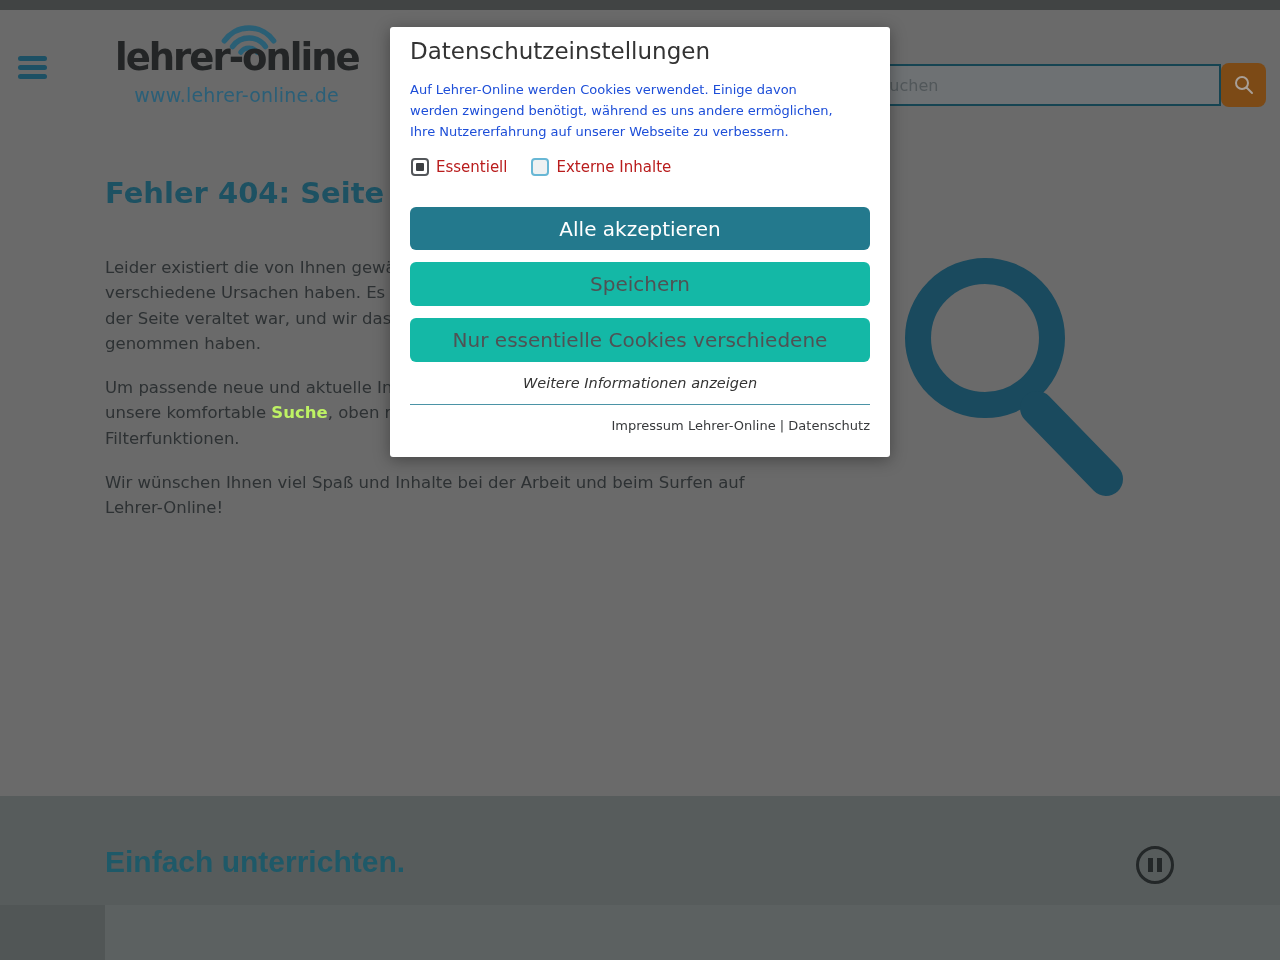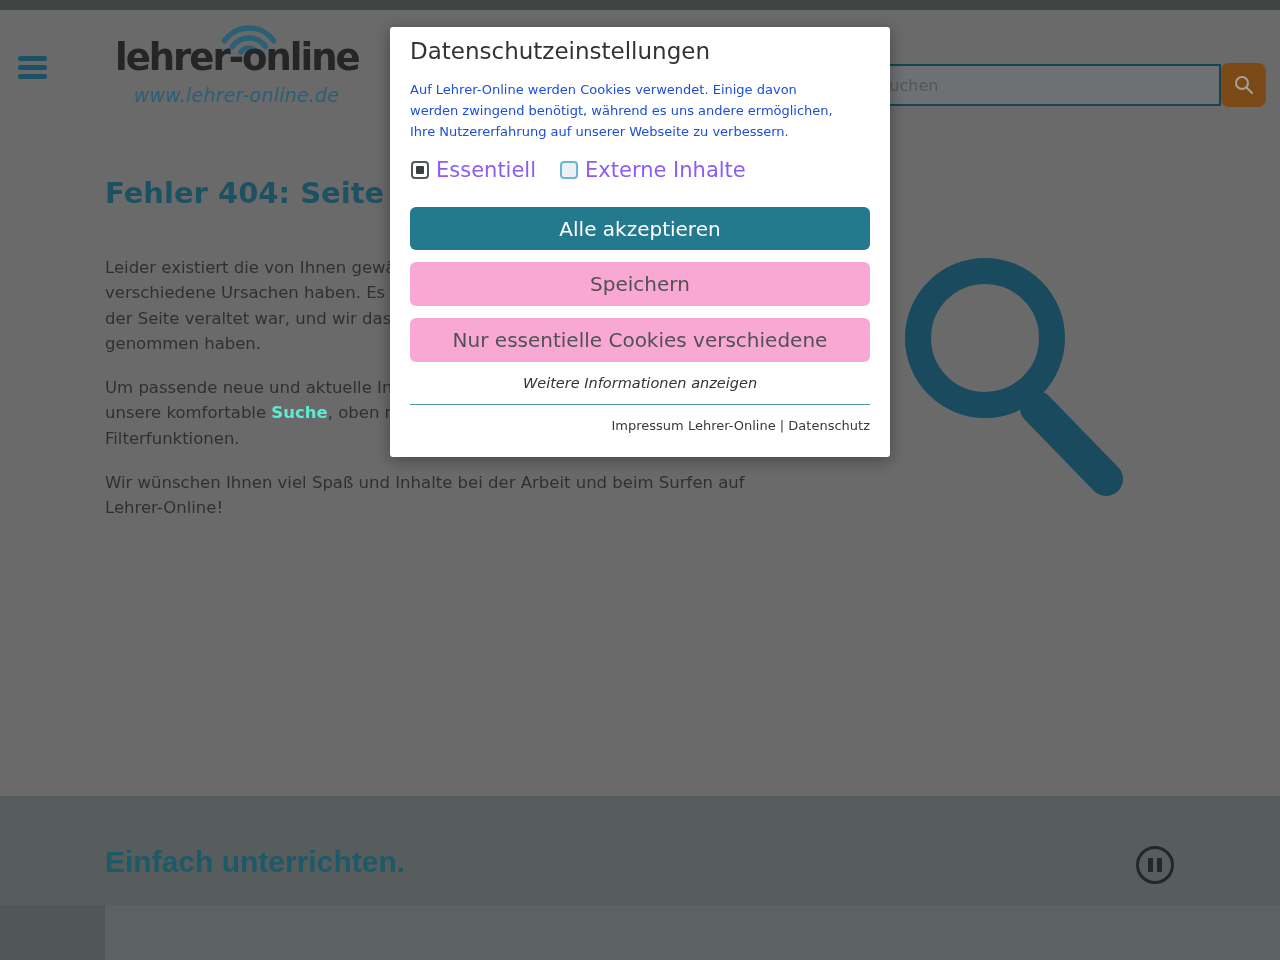--- a/index.html
+++ b/index.html
@@ -11,38 +11,38 @@
   .topstrip { position:absolute; left:0; top:0; width:1280px; height:10px; background:#414444; }
 
   .hamburger { position:absolute; left:18px; top:56px; width:29px; height:23px; cursor:pointer; }
   .hamburger i { display:block; width:29px; height:5px; border-radius:2.5px; background:#1d5064; margin-bottom:4px; }
 
   .logo { position:absolute; left:115px; top:10px; width:245px; height:96px; }
   .logo-arcs { position:absolute; left:106px; top:2px; }
   .logo-text { position:absolute; left:0; top:26px; width:245px; font-size:37px; font-weight:bold;
                letter-spacing:-2px; color:#232526; white-space:nowrap; }
   .logo-sub { position:absolute; left:0; top:74px; width:243px; text-align:center; font-size:19px;
-              color:#2a5f78; letter-spacing:0.2px;font-style:italic; }
+              color:#2a5f78; letter-spacing:0.2px; }
 
   .search-input { position:absolute; left:700px; top:64px; width:521px; height:42px;
                   background:#6e7173; border:2px solid #164452; outline:none;
                   font-family:"DejaVu Sans", sans-serif; font-size:16px; color:#3c4144; padding:0 14px; }
   .search-input::placeholder { color:#51575a; opacity:1; }
   .search-btn { position:absolute; left:1221px; top:63px; width:45px; height:44px; border:none;
                 background:#7c4a16; border-radius:8px; cursor:pointer; display:flex;
                 align-items:center; justify-content:center; }
 
   .h404 { position:absolute; left:105px; top:176px; width:800px; font-size:29px; font-weight:bold;
           color:#1d5162; white-space:nowrap; }
   .para { position:absolute; left:105px; width:730px; font-size:16.5px; line-height:25.3px;
           color:#2d3133; white-space:pre-line; }
   .p1 { top:255px; }
   .p2 { top:375px; white-space:normal; }
   .p2 .ln { display:block; }
-  .suche-link { color:#5eead4; font-weight:bold; text-decoration:none; cursor:pointer; }
+  .suche-link { color:#bef264; font-weight:bold; text-decoration:none; cursor:pointer; }
   .p3 { top:470px; }
 
   .magnifier { position:absolute; left:900px; top:255px; }
 
   .footerband { position:absolute; left:0; top:796px; width:1280px; height:164px; background:#575c5c; }
   .footer-panel { position:absolute; left:105px; top:905px; width:1175px; height:55px; background:#5c6161; }
   .footer-leftstrip { position:absolute; left:0; top:905px; width:105px; height:55px; background:#515656; }
   .footer-headline { position:absolute; left:105px; top:845px; font-family:"Liberation Sans", sans-serif;
                      font-size:30px; font-weight:bold; color:#1e5968; }
   .pause-btn { position:absolute; left:1136px; top:846px; width:38px; height:38px; border-radius:50%;
@@ -57,26 +57,26 @@
   .dlg-title { position:absolute; left:20px; top:11px; font-size:23px; color:#333333; }
   .dlg-desc { position:absolute; left:20px; top:52px; width:462px; font-size:13px; line-height:21px;
               color:#1d4ed8; white-space:pre-line; }
   .dlg-checks { position:absolute; left:21px; top:131px; display:flex; align-items:center; gap:24px; }
   .check { display:flex; align-items:center; gap:7px; cursor:pointer; }
   .box { width:18px; height:18px; border-radius:4px; background:#ffffff;
          display:flex; align-items:center; justify-content:center; }
   .box-essential { border:2px solid #53565a; }
   .box-essential .mark { width:8px; height:8px; background:#3c3f42; border-radius:1px; }
   .box-external { border:2px solid #68b7d5; background:#eef1f2; }
-  .check-label { font-size:21px; color:#8b5cf6; }
+  .check-label { font-size:15px; color:#b91c1c; }
 
   .dlg-btn { position:absolute; left:20px; width:460px; border:none; border-radius:6px;
              font-family:"DejaVu Sans", sans-serif; font-size:20px; cursor:pointer; }
   .btn-primary { top:180px; height:43px; background:#23798d; color:#ffffff; }
-  .btn-secondary { height:44px; background:#f9a8d4; color:#4f5254; }
+  .btn-secondary { height:44px; background:#14b8a6; color:#4f5254; }
   .btn-save { top:235px; }
   .btn-essential { top:291px; }
   .dlg-more { position:absolute; left:20px; top:348px; width:460px; text-align:center;
               font-size:14.5px; color:#333333; text-decoration:none; cursor:pointer;font-style:italic; }
   .dlg-divider { position:absolute; left:20px; top:377px; width:460px; height:1px; background:#4b93a6; }
   .dlg-links { position:absolute; left:20px; top:391px; width:460px; text-align:right;
                font-size:13px; color:#37393b; }
   .dlg-links a { color:#37393b; text-decoration:none; cursor:pointer; }
 </style>
 </head>

